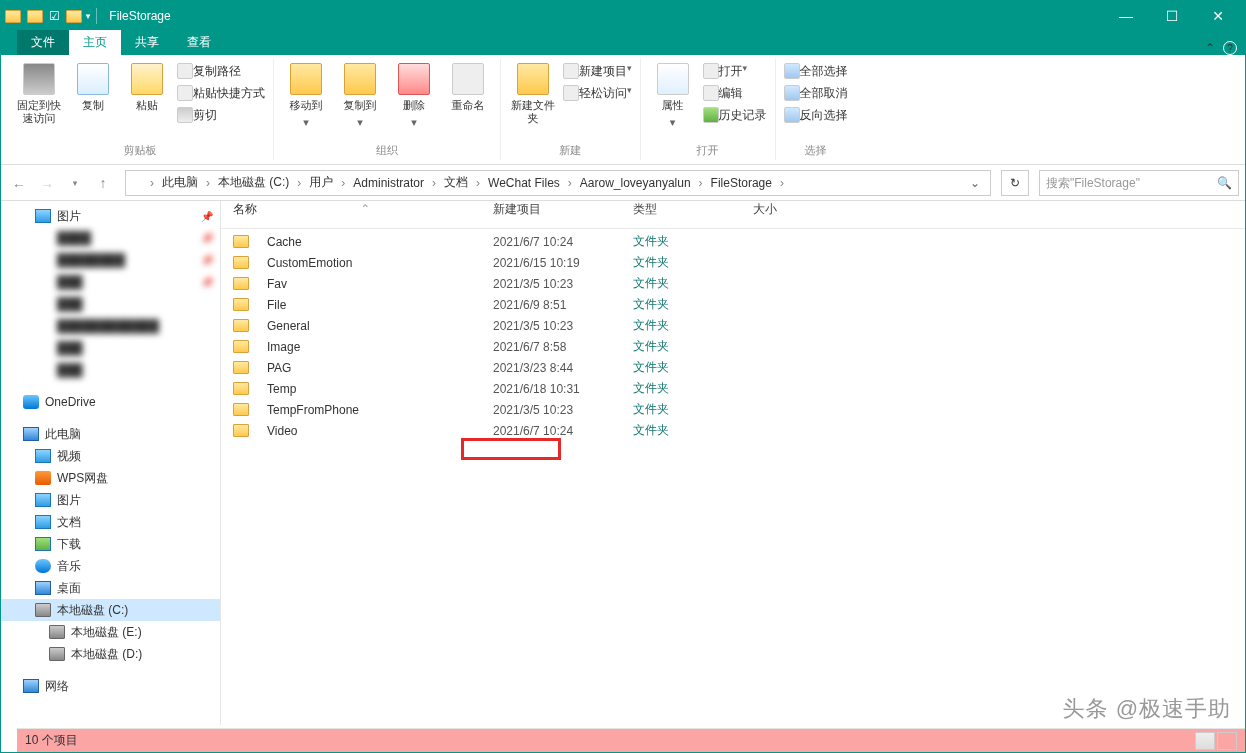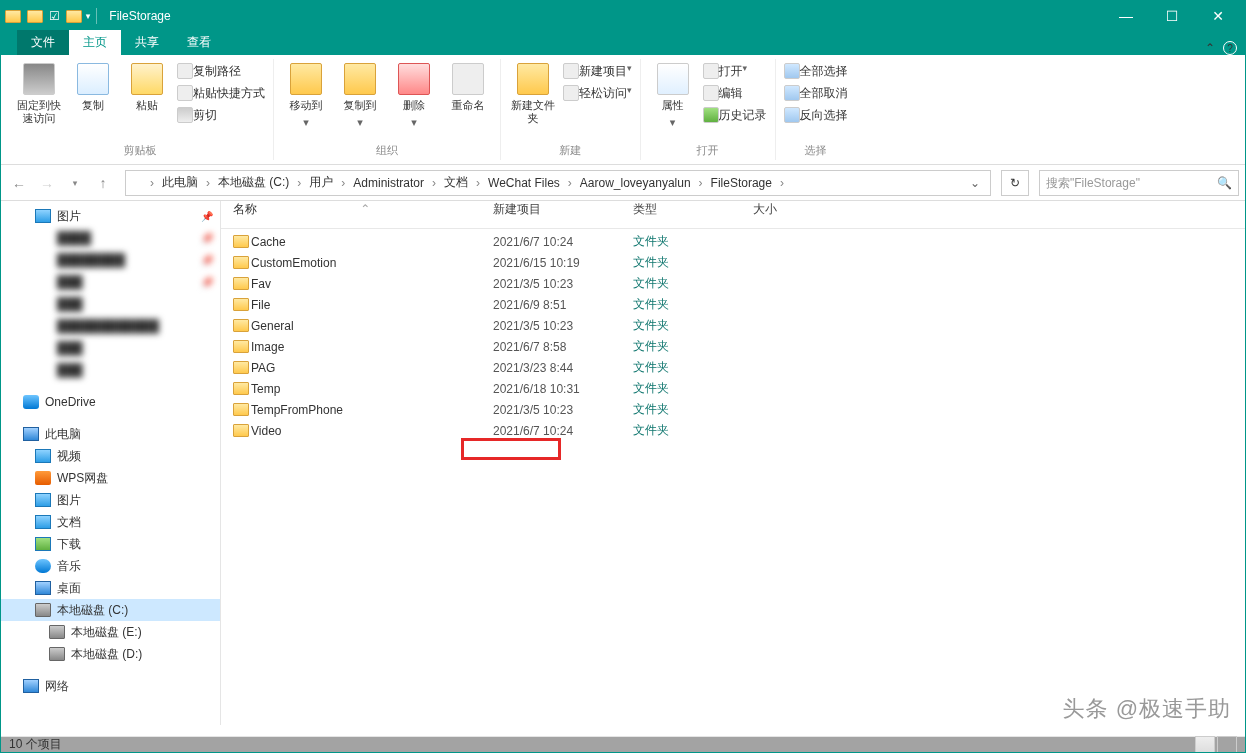--- a/index.html
+++ b/index.html
@@ -59,26 +59,26 @@
 .blur{filter:blur(3px)}
 .filelist{flex:1;position:relative}
 .list-header{display:flex;border-bottom:1px solid #e8e8e8;height:28px;align-items:flex-start;padding-left:12px}
 .list-header div{color:#444;font-size:12px}
 .col-name{width:260px}
 .col-date{width:140px}
 .col-type{width:120px}
 .col-size{width:80px}
 .list-body{padding-top:2px}
 .file-row{display:flex;align-items:center;height:21px;padding-left:12px}
-.file-row .fname{width:260px;display:flex;align-items:center;gap:2px}
+.file-row .fname{width:260px;display:flex;align-items:center;gap:18px}
 .file-row .fico{width:16px;height:13px;background:linear-gradient(#FFE9A2,#FFC94D);border:1px solid #D9A23A;border-radius:1px}
 .file-row .fdate{width:140px;color:#555}
 .file-row .ftype{width:120px;color:#0f766e}
 .highlight-row{position:absolute;left:240px;top:237px;width:100px;height:22px;border:3px solid #e62828;pointer-events:none}
-.statusbar{position:absolute;bottom:0;left:0;right:0;height:16px;border-top:1px solid #e5e5e5;display:flex;align-items:center;padding:0 8px;background:#a3a3a3}
+.statusbar{position:absolute;bottom:0;left:16px;right:0;height:24px;border-top:1px solid #e5e5e5;display:flex;align-items:center;padding:0 8px;background:#fca5a5}
 .statusbar .view-icons{margin-left:auto;display:flex;gap:2px}
 .statusbar .view-icons div{width:20px;height:18px;border:1px solid #ccc}
 .watermark{position:absolute;right:14px;bottom:28px;font-size:22px;color:#999;font-weight:500;letter-spacing:1px}
 .drive-ico{width:16px;height:12px;background:linear-gradient(#ccc,#888);border:1px solid #666;border-radius:1px}
 .onedrive-ico{width:16px;height:12px;background:linear-gradient(#6dc5ff,#0078d4);border-radius:3px}
 .pc-ico{width:16px;height:12px;background:linear-gradient(#a0d0ff,#3088d8);border:1px solid #2060a0}
 .net-ico{width:16px;height:12px;background:linear-gradient(#a0d0ff,#3088d8);border:1px solid #2060a0}
 .wps-ico{width:16px;height:12px;background:linear-gradient(#ff9a3a,#e65c00);border-radius:2px}
 .music-ico{width:16px;height:12px;background:linear-gradient(#6dc5ff,#0078d4);border-radius:7px}
 .pict-ico{width:16px;height:13px;background:linear-gradient(#8fd3ff,#2e9ee6);border:1px solid #1b78b8}

